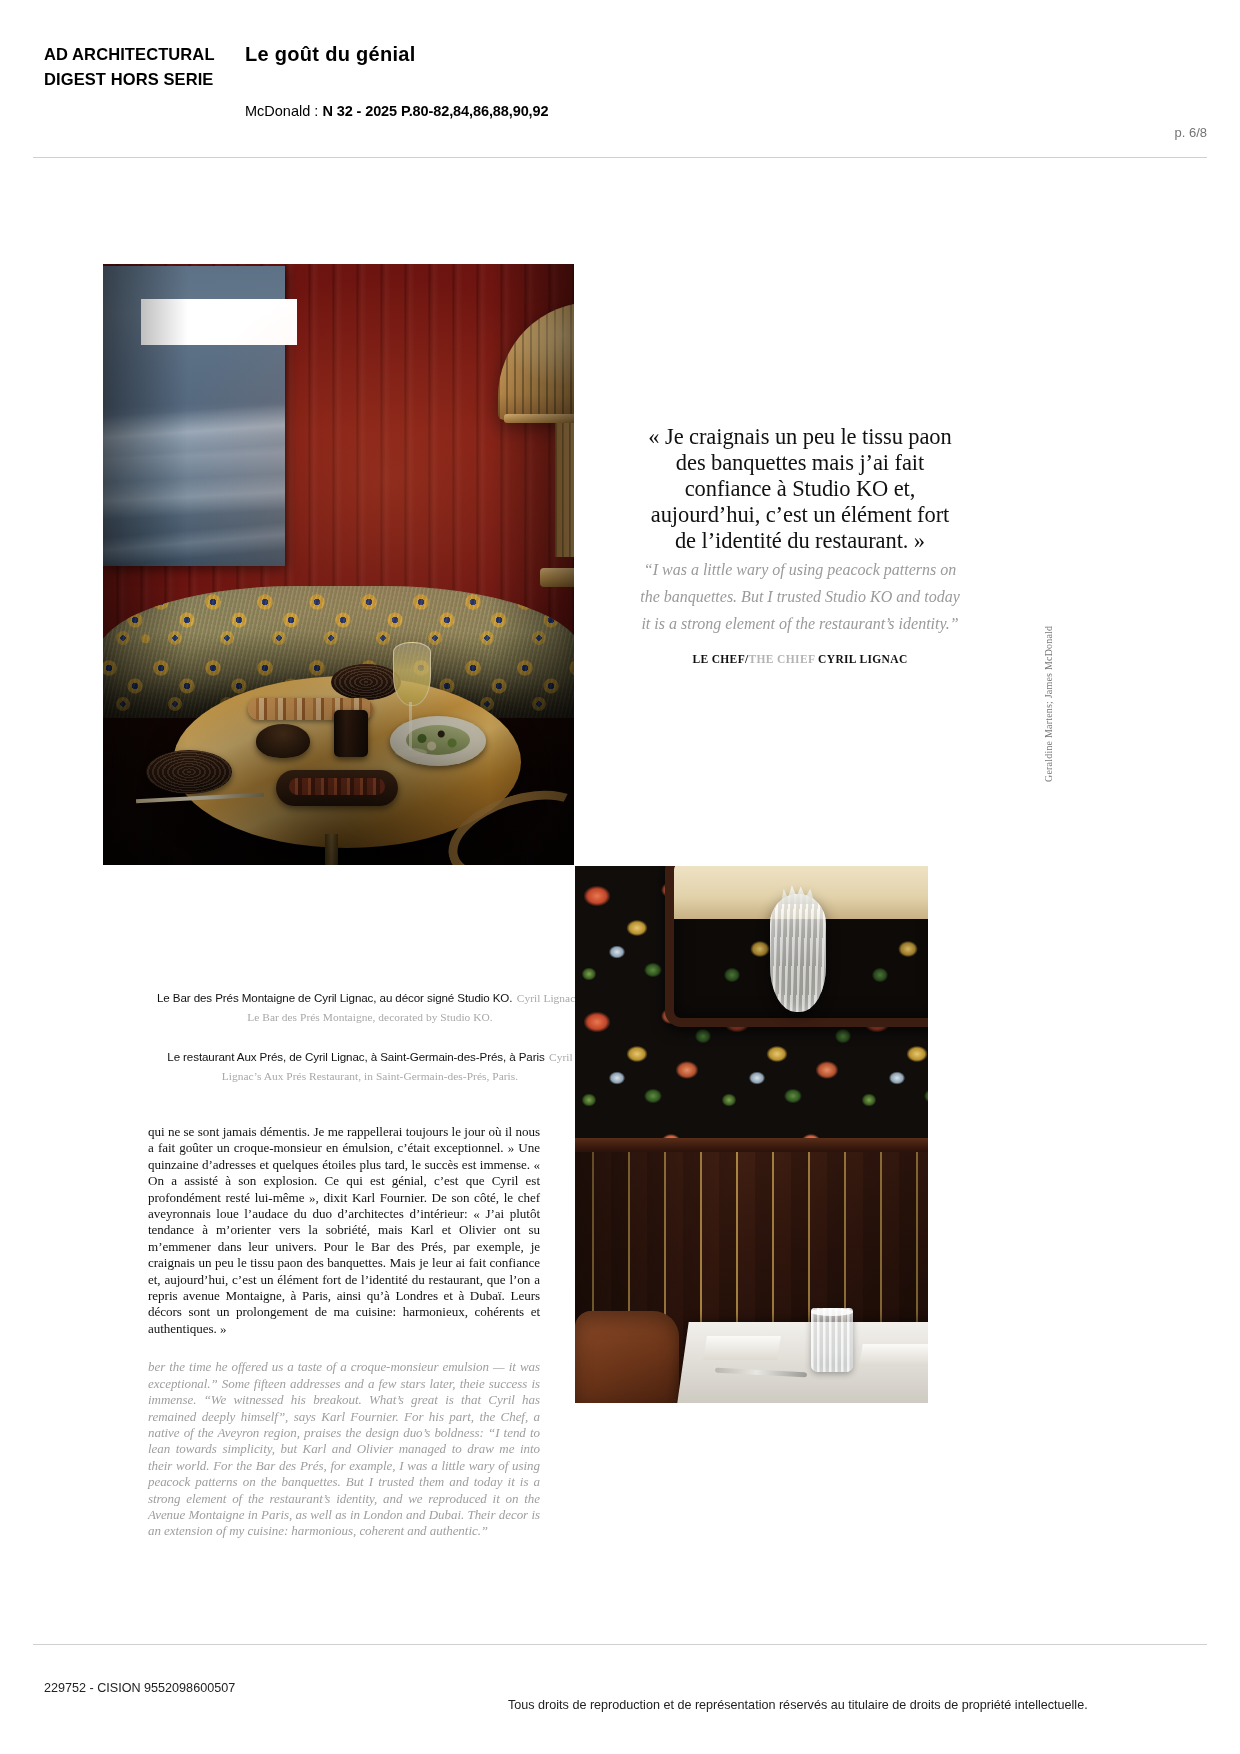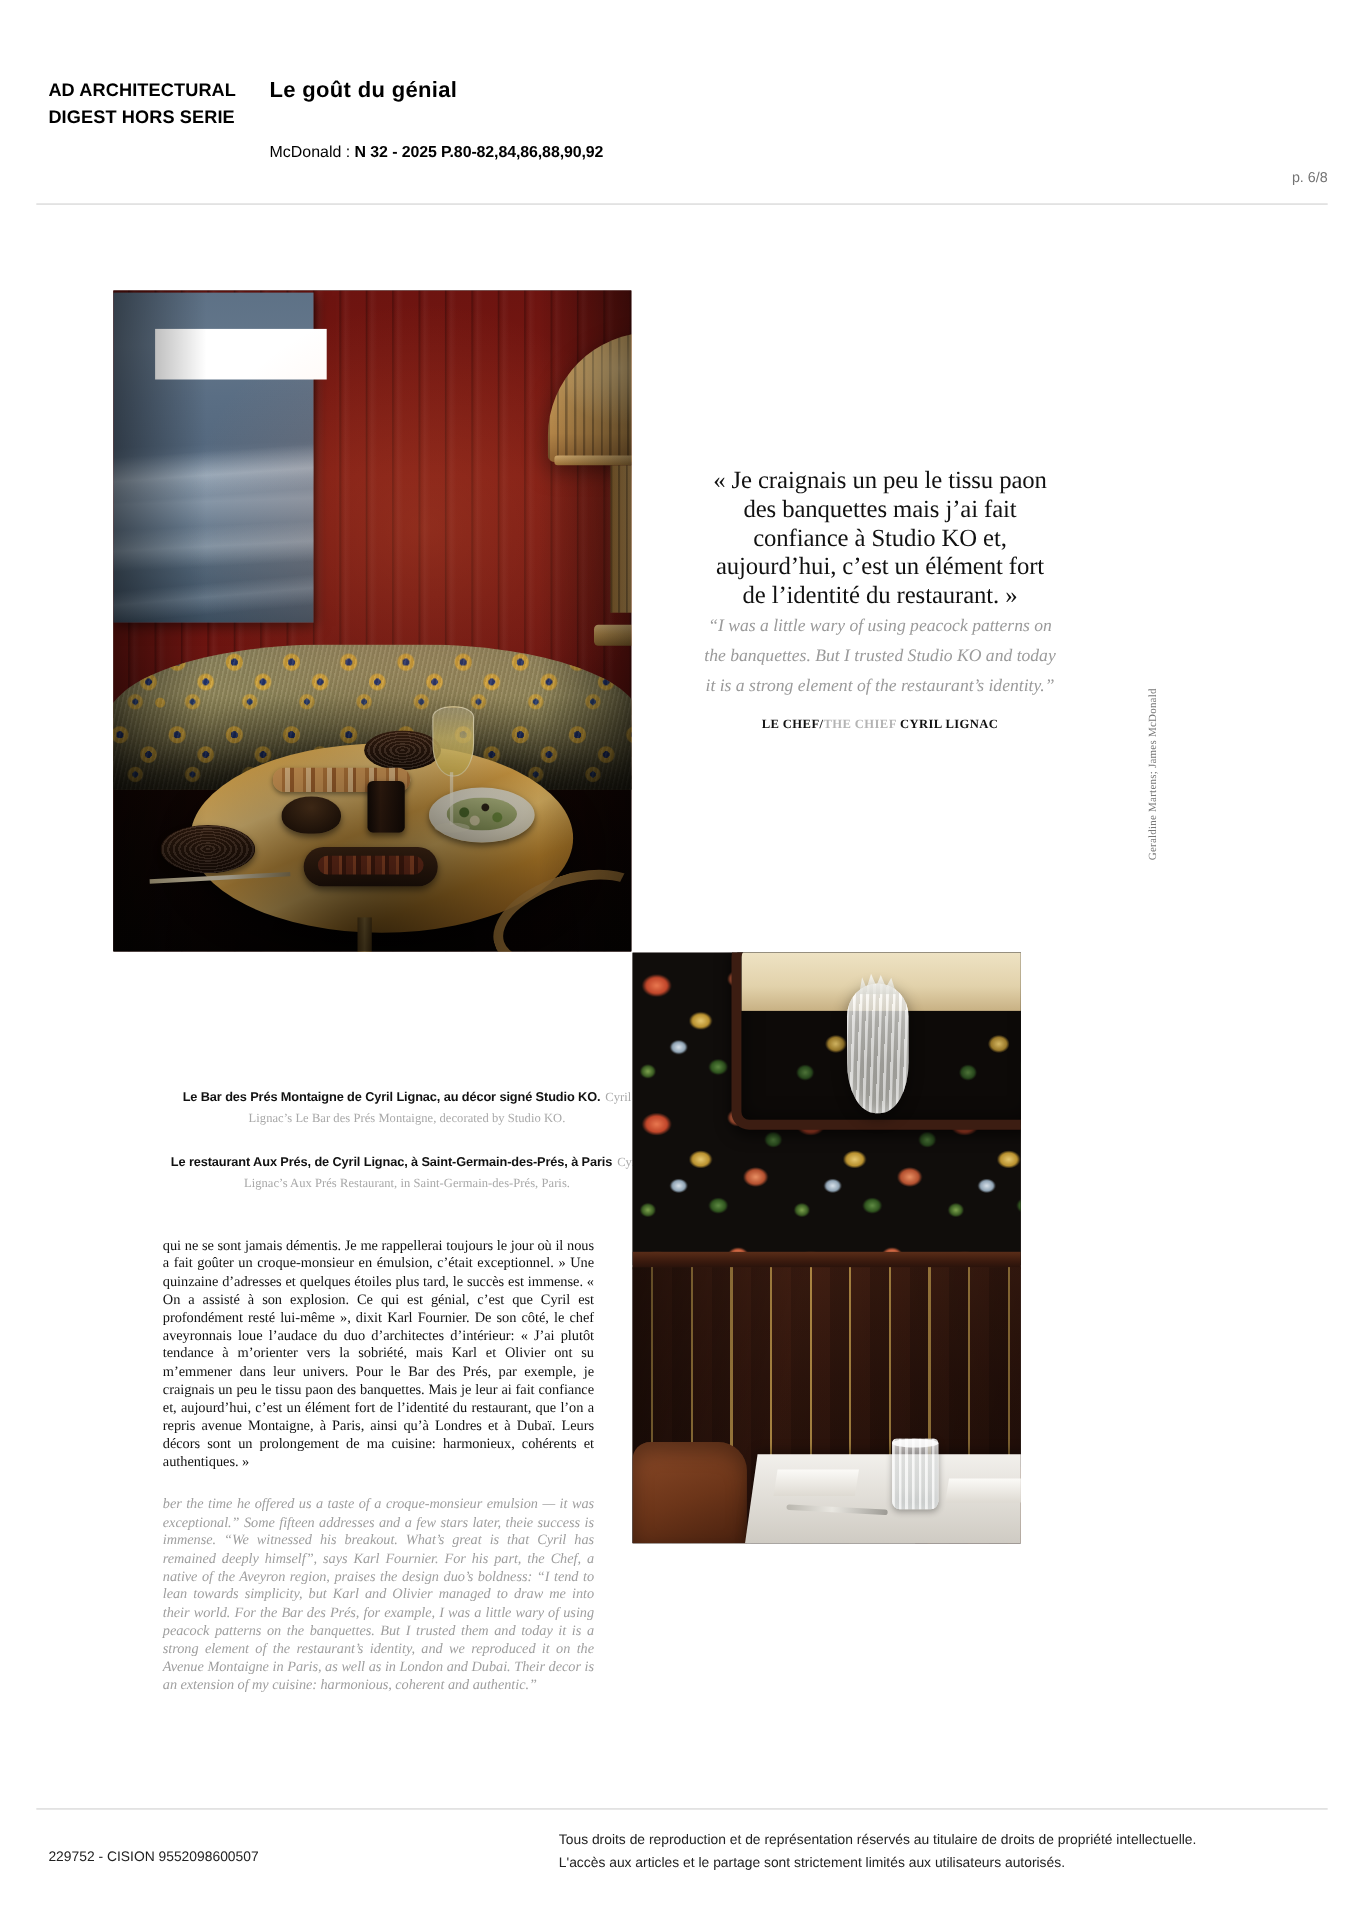--- a/index.html
+++ b/index.html
@@ -16,21 +16,20 @@
     color: #000;
     overflow: hidden;
   }
 
   
   .press-header {
     position: absolute;
     left: 0; top: 0;
     width: 1240px;
     height: 158px;
-    margin-top: 28px;
   }
   .brand-block {
     position: absolute;
     left: 44px;
     top: 42px;
     width: 200px;
     font-weight: bold;
     font-size: 16.5px;
     line-height: 25px;
     letter-spacing: 0.1px;
@@ -391,21 +390,21 @@
     position: absolute;
     left: 150px;
     top: 988px;
     width: 440px;
     text-align: center;
   }
   .caption-block { margin-bottom: 22px; }
   .caption-block:last-child { margin-bottom: 0; }
   .cap-fr {
     font-family: "Liberation Sans", sans-serif;
-    font-weight: bold;
+    font-weight: normal;
     font-size: 11.6px;
     line-height: 15.5px;
     color: #111;
     letter-spacing: -0.1px;
   }
   .cap-en {
     font-family: "Liberation Serif", serif;
     font-size: 11.4px;
     line-height: 15.5px;
     color: #a8a8a8;
@@ -609,21 +608,21 @@
     color: #222;
   }
   .footer-rights {
     position: absolute;
     left: 508px; top: 28px;
     width: 700px;
     font-size: 12.6px;
     line-height: 21px;
     color: #222;
   }
-  .footer-rights div { display: block; }
+  .footer-rights div { display: block; margin-top: 33px; }
 </style>
 </head>
 <body>
 
 <div class="press-header">
   <div class="brand-block">
     <span class="brand-line">AD ARCHITECTURAL</span>
     <span class="brand-line">DIGEST HORS SERIE</span>
   </div>
   <div class="article-title">Le goût du génial</div>

